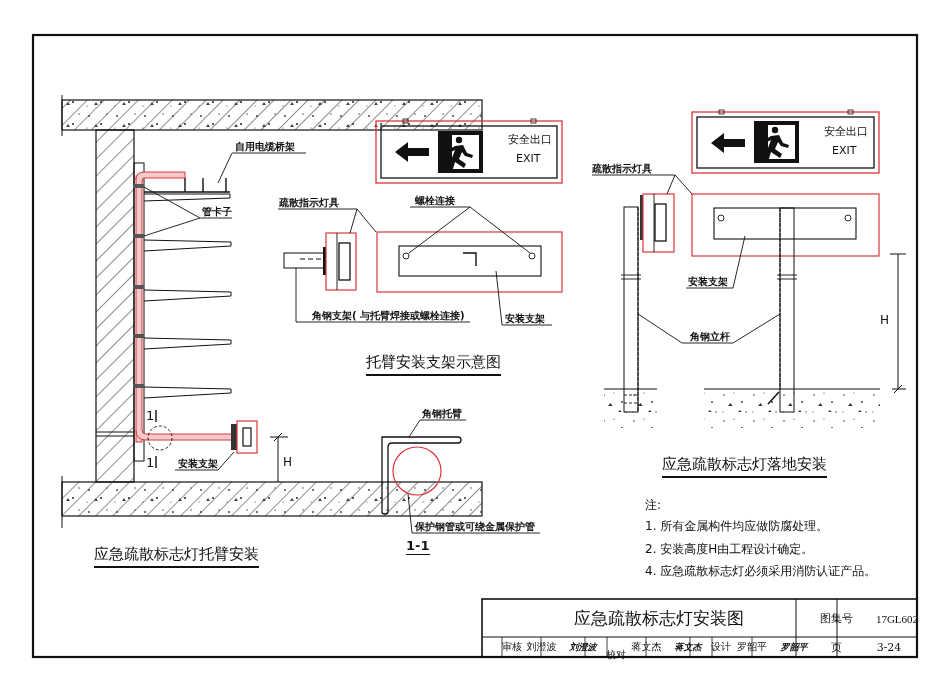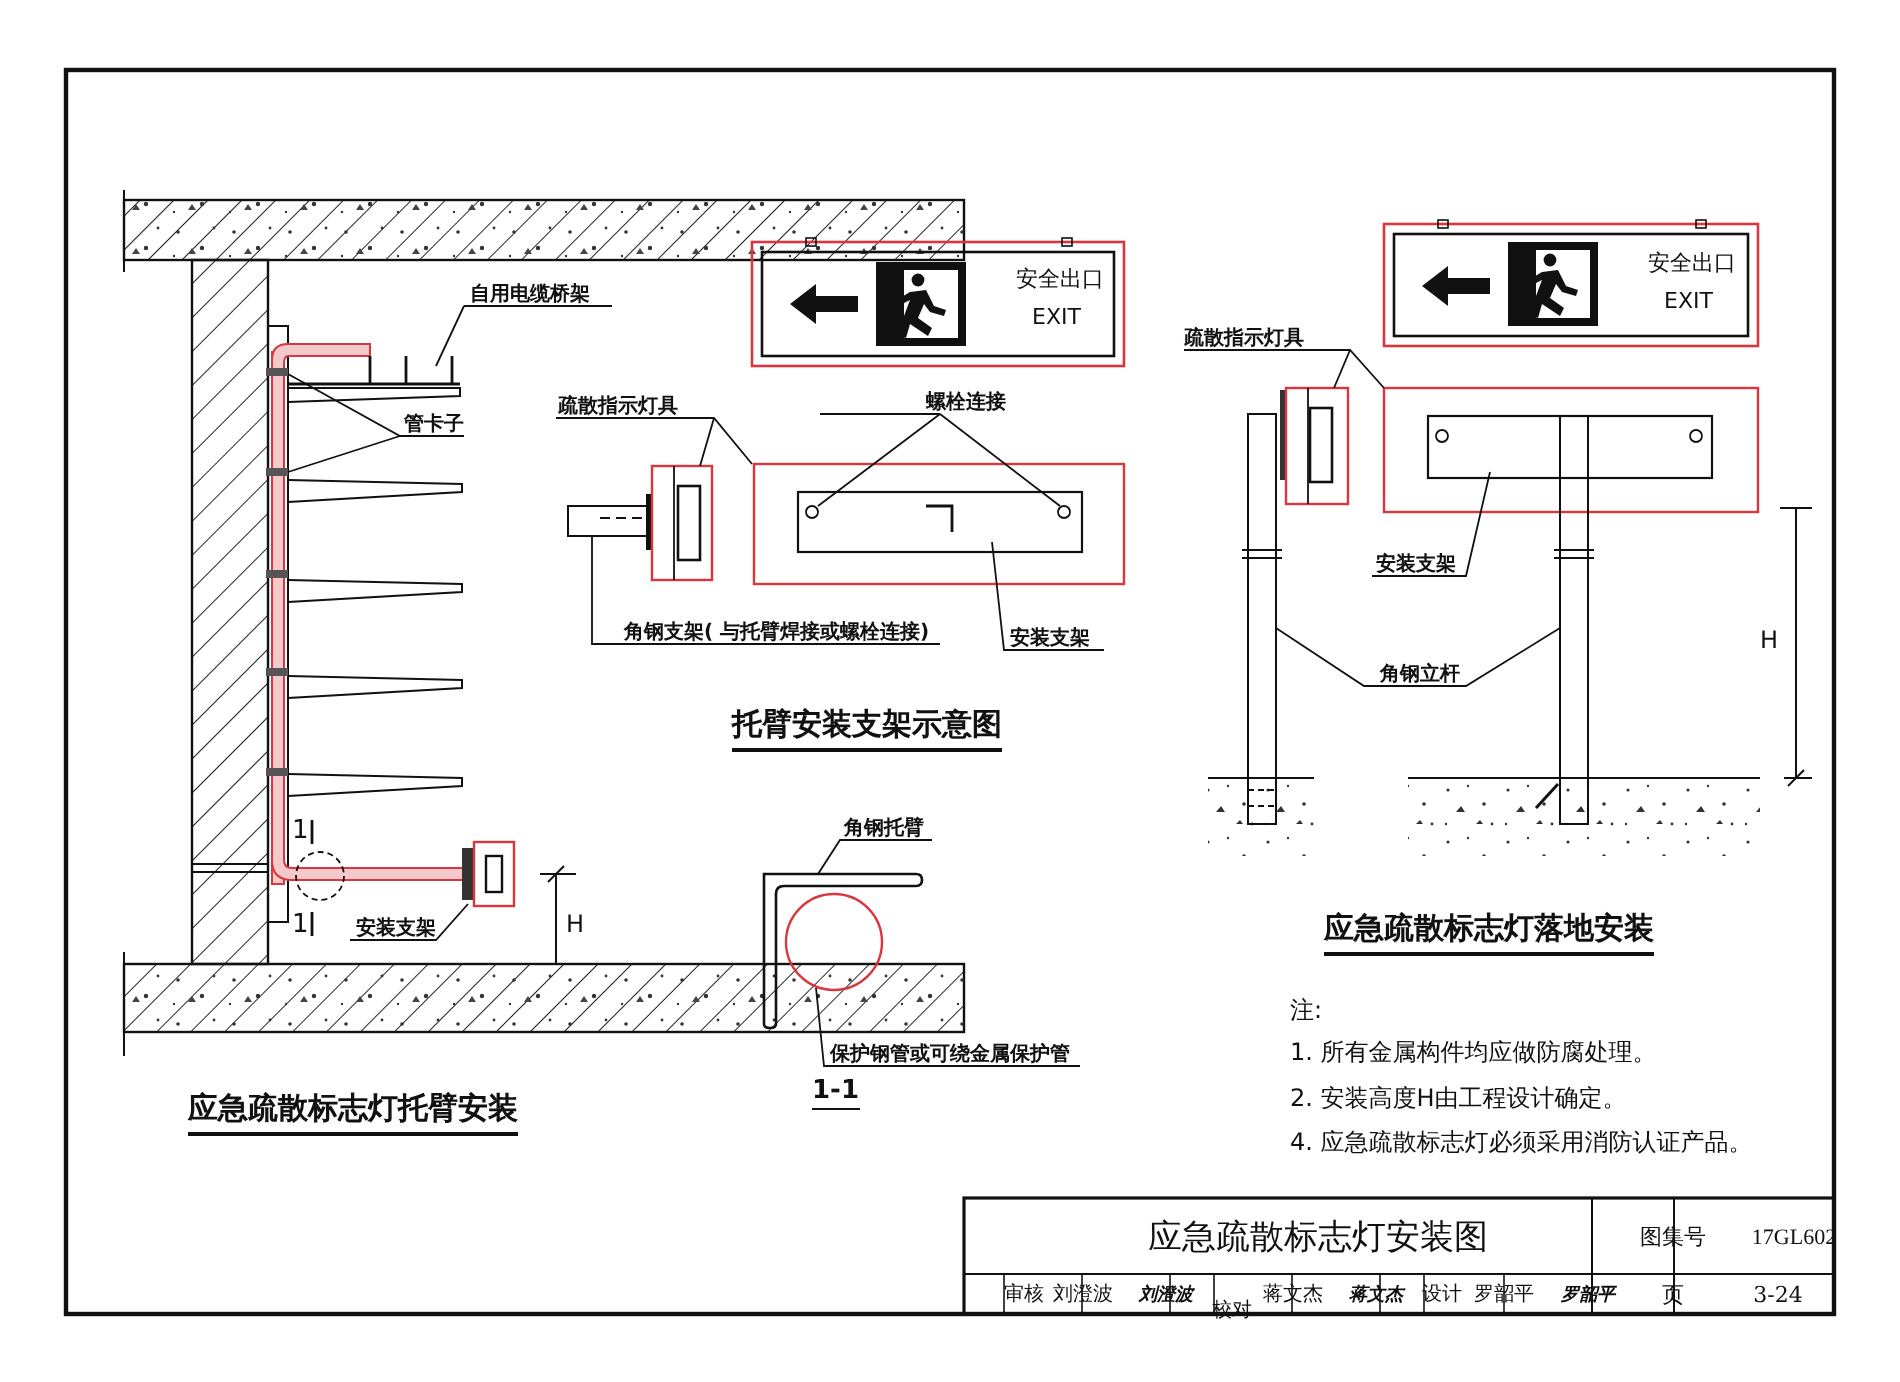--- a/index.html
+++ b/index.html
@@ -1,21 +1,21 @@
 <!DOCTYPE html>
 <html><head>
 <meta charset="utf-8">
 <style>
   html, body { margin: 0; padding: 0; background: #ffffff; }
   body { width: 950px; height: 691px; position: relative; overflow: hidden;
          font-family: "DejaVu Sans", sans-serif; color: #111; }
   #sheet { position: absolute; left: 0; top: 0; width: 950px; height: 691px; }
   .lbl { position: absolute; font-family: "DejaVu Sans", sans-serif; color: #111; white-space: nowrap; }
   .small { font-size: 10px; font-weight: bold; }
-  .title { font-size: 15px; font-weight: bold; }
+  .title { font-size: 15px; font-weight: normal; }
   .title-u { border-bottom: 2px solid #111; padding-bottom: 2px; }
   .note { font-size: 12px; }
   .tb-cell { position: absolute; display: flex; align-items: center; justify-content: center;
              font-size: 11px; white-space: nowrap; padding-left: 20px; }
   .sig { font-family: "DejaVu Serif", serif; font-style: italic; font-weight: bold; }
 </style>
 </head>
 <body>
 
 <svg id="sheet" viewBox="0 0 950 691" xmlns="http://www.w3.org/2000/svg">
@@ -221,21 +221,21 @@
 <div class="lbl small" style="left:202px; top:205px;">管卡子</div>
 <div class="lbl" style="left:146px; top:408px; font-size:13px;">1</div>
 <div class="lbl" style="left:146px; top:455px; font-size:13px;">1</div>
 <div class="lbl small" style="left:178px; top:457px;">安装支架</div>
 <div class="lbl" style="left:283px; top:455px; font-size:12px;">H</div>
 <div class="lbl title title-u" style="left:94px; top:545px;">应急疏散标志灯托臂安装</div>
 
 <div class="lbl" style="left:508px; top:132px; font-size:11px;">安全出口</div>
 <div class="lbl" style="left:516px; top:152px; font-size:11px;">EXIT</div>
 <div class="lbl small" style="left:279px; top:196px;">疏散指示灯具</div>
-<div class="lbl small" style="left:415px; top:194px;margin-left:48px;">螺栓连接</div>
+<div class="lbl small" style="left:415px; top:194px;">螺栓连接</div>
 <div class="lbl small" style="left:312px; top:309px;">角钢支架( 与托臂焊接或螺栓连接)</div>
 <div class="lbl small" style="left:505px; top:312px;">安装支架</div>
 <div class="lbl title title-u" style="left:366px; top:353px;">托臂安装支架示意图</div>
 
 <div class="lbl small" style="left:422px; top:407px;">角钢托臂</div>
 <div class="lbl small" style="left:415px; top:520px;">保护钢管或可绕金属保护管</div>
 <div class="lbl" style="left:406px; top:538px; font-size:13px; font-weight:bold; border-bottom:1.5px solid #111; padding-bottom:1px;">1-1</div>
 
 <div class="lbl" style="left:824px; top:124px; font-size:11px;">安全出口</div>
 <div class="lbl" style="left:832px; top:144px; font-size:11px;">EXIT</div>

